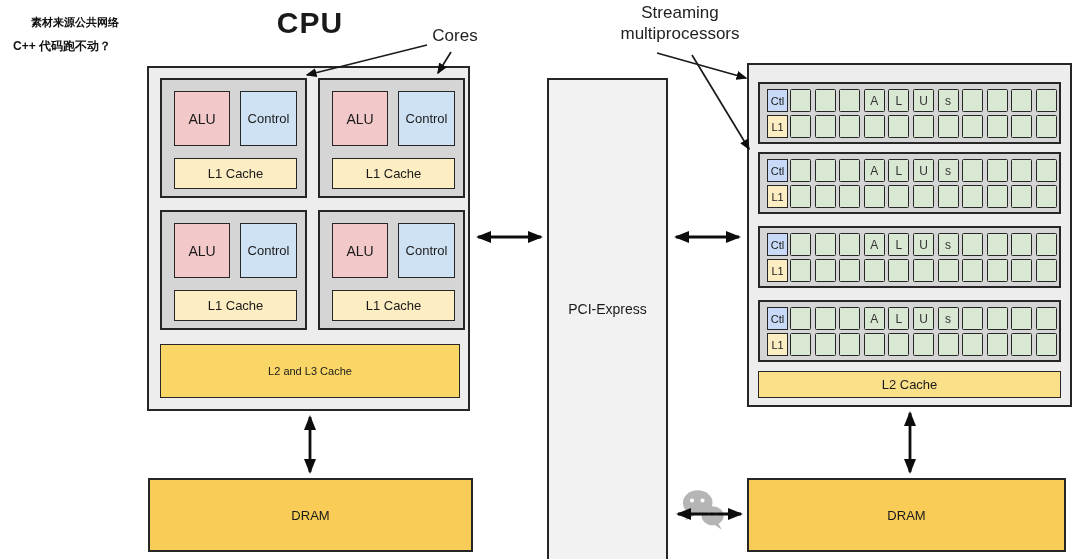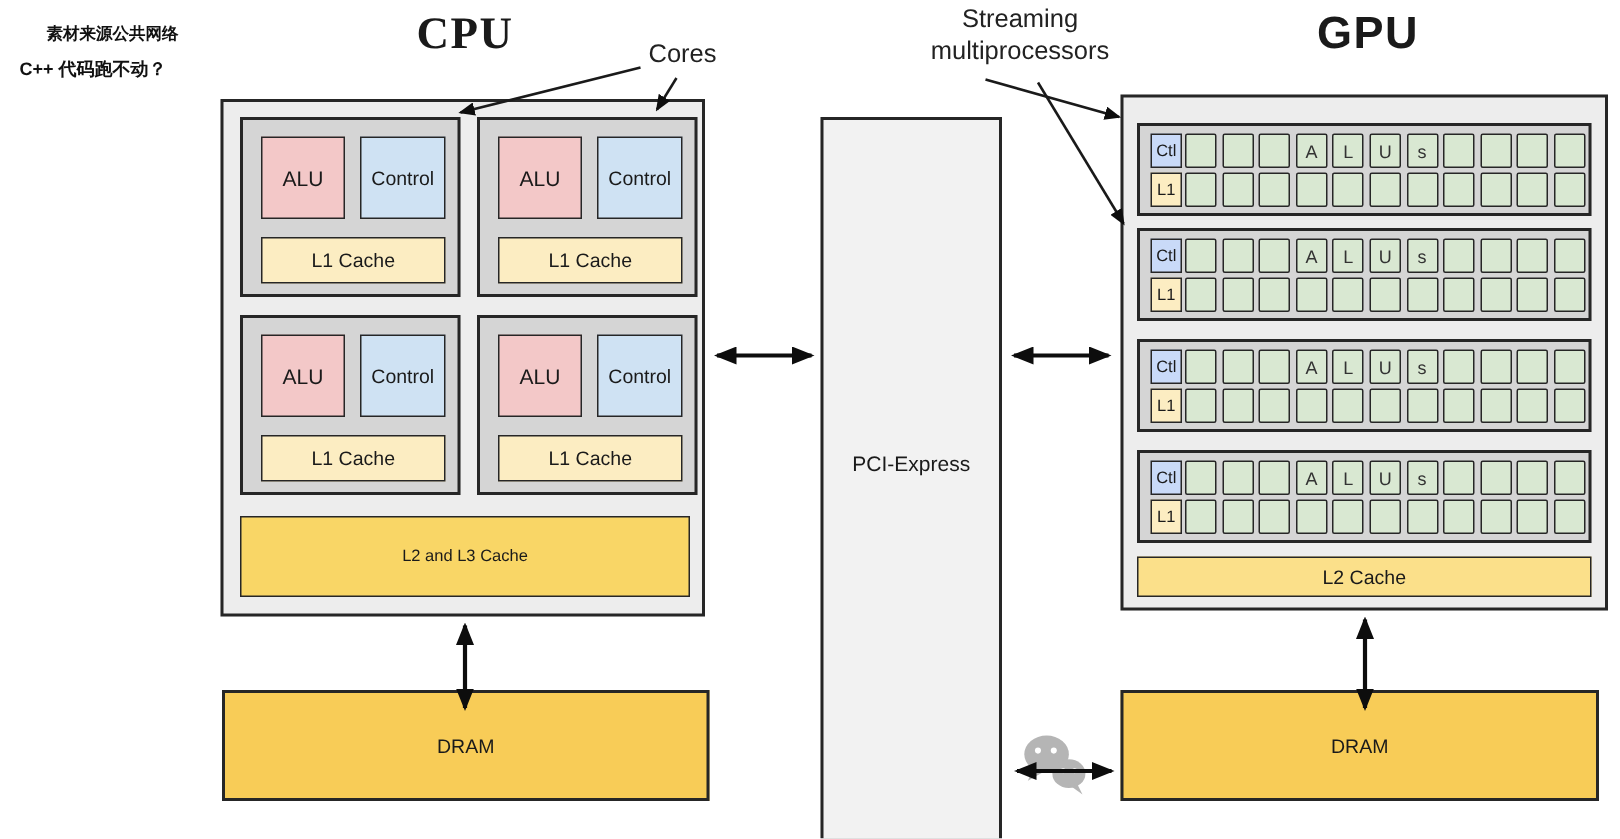--- a/index.html
+++ b/index.html
@@ -6,21 +6,21 @@
   .canvas{
     position:relative;width:1080px;height:559px;background:#fff;overflow:hidden;
     font-family:"Liberation Sans",sans-serif;color:#1a1a1a;
   }
   
   .note{position:absolute;font-weight:bold;color:#111;white-space:nowrap;}
   .note.l1{left:31px;top:15px;font-size:11px;}
   .note.l2{left:13px;top:38px;font-size:12px;}
   
   .title{position:absolute;font-size:30px;font-weight:600;letter-spacing:1px;text-align:center;width:140px;}
-  .cpu-title{left:240px;top:6px;font-family:Liberation Serif, serif;}
+  .cpu-title{left:240px;top:6px;}
   .gpu-title{left:842px;top:6px;}
   .callout{position:absolute;font-size:17px;text-align:center;color:#222;}
   .cores-label{left:413px;top:26px;width:84px;}
   .sm-label{left:594px;top:2px;width:172px;line-height:21px;}
   
   .cpu-box{position:absolute;left:147px;top:66px;width:323px;height:345px;
     background:var(--c-box_gray,#ededed);border:2px solid var(--c-border_dark,#262626);box-sizing:border-box;}
   .cores-grid{position:absolute;left:11px;top:10px;display:grid;
     grid-template-columns:147px 147px;grid-auto-rows:120px;column-gap:11px;row-gap:12px;}
   .core{position:relative;background:var(--c-core_gray,#d6d6d6);border:2px solid var(--c-border_dark,#262626);box-sizing:border-box;}
@@ -46,42 +46,41 @@
   .sml1{position:absolute;left:7px;top:31px;width:21px;height:23px;background:var(--c-l1_yellow,#fdedc0);
     border:1.5px solid var(--c-border_dark,#262626);display:flex;align-items:center;justify-content:center;font-size:11px;box-sizing:border-box;}
   .cells{position:absolute;left:30px;top:5px;display:grid;grid-template-columns:repeat(11,21px);
     grid-auto-rows:23px;column-gap:3.6px;row-gap:3px;}
   .cell{background:var(--c-cell_green,#d9ead3);border:1.5px solid var(--c-border_dark,#262626);
     border-radius:1.5px;box-sizing:border-box;display:flex;align-items:center;justify-content:center;
     font-size:12px;color:#333;}
   .gpu-l2{position:absolute;left:9px;top:306px;width:303px;height:27px;background:var(--c-gpu_l2_yellow,#fbe08a);
     border:1.8px solid var(--c-border_dark,#262626);display:flex;align-items:center;justify-content:center;font-size:13px;box-sizing:border-box;}
   
-  .dram{position:absolute;top:460px;height:74px;background:var(--c-dram_yellow,#f8cc57);
+  .dram{position:absolute;top:478px;height:74px;background:var(--c-dram_yellow,#f8cc57);
     border:2px solid var(--c-border_dark,#262626);display:flex;align-items:center;justify-content:center;
     font-size:13px;box-sizing:border-box;z-index:10;}
   .cpu-dram{left:148px;width:325px;}
   .gpu-dram{left:747px;width:319px;}
   
   .watermark{position:absolute;left:680px;top:487px;display:flex;align-items:center;z-index:40;}
   .wechat{width:46px;height:46px;opacity:0.8;flex:0 0 auto;}
   .wm-text{font-size:33px;color:var(--c-watermark_gray,#8f8f8f);opacity:0.62;white-space:nowrap;letter-spacing:1px;}
   
   .overlay{position:absolute;left:0;top:0;width:1080px;height:559px;z-index:50;pointer-events:none;}
 </style>
 </head>
 <body>
 
 <div class="canvas">
 
   <div class="note l1">素材来源公共网络</div>
   <div class="note l2">C++ 代码跑不动？</div>
 
   <div class="title cpu-title">CPU</div>
-  <div class="title gpu-title">GPU</div>
 
   <div class="callout cores-label">Cores</div>
   <div class="callout sm-label">Streaming multiprocessors</div>
 
   <div class="cpu-box">
     <div class="cores-grid" id="cpu-cores">
   <div class="core">
     <div class="alu">ALU</div>
     <div class="control">Control</div>
     <div class="l1bar">L1 Cache</div>

